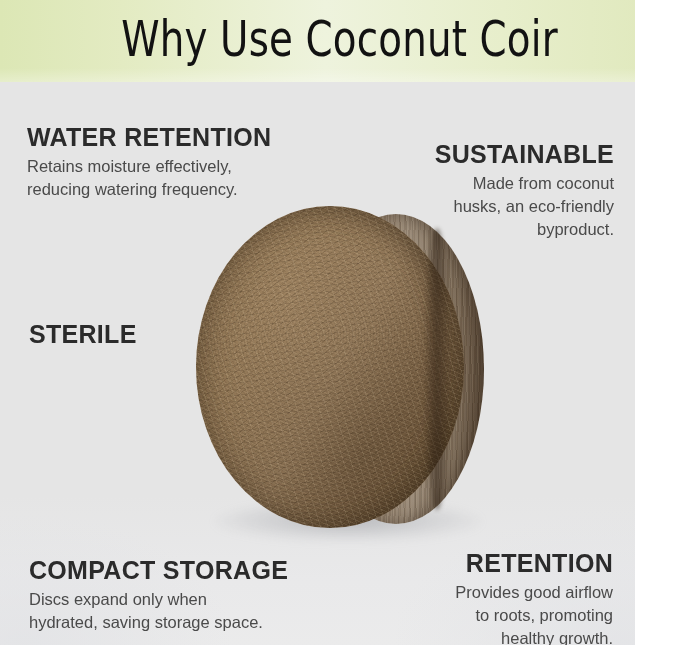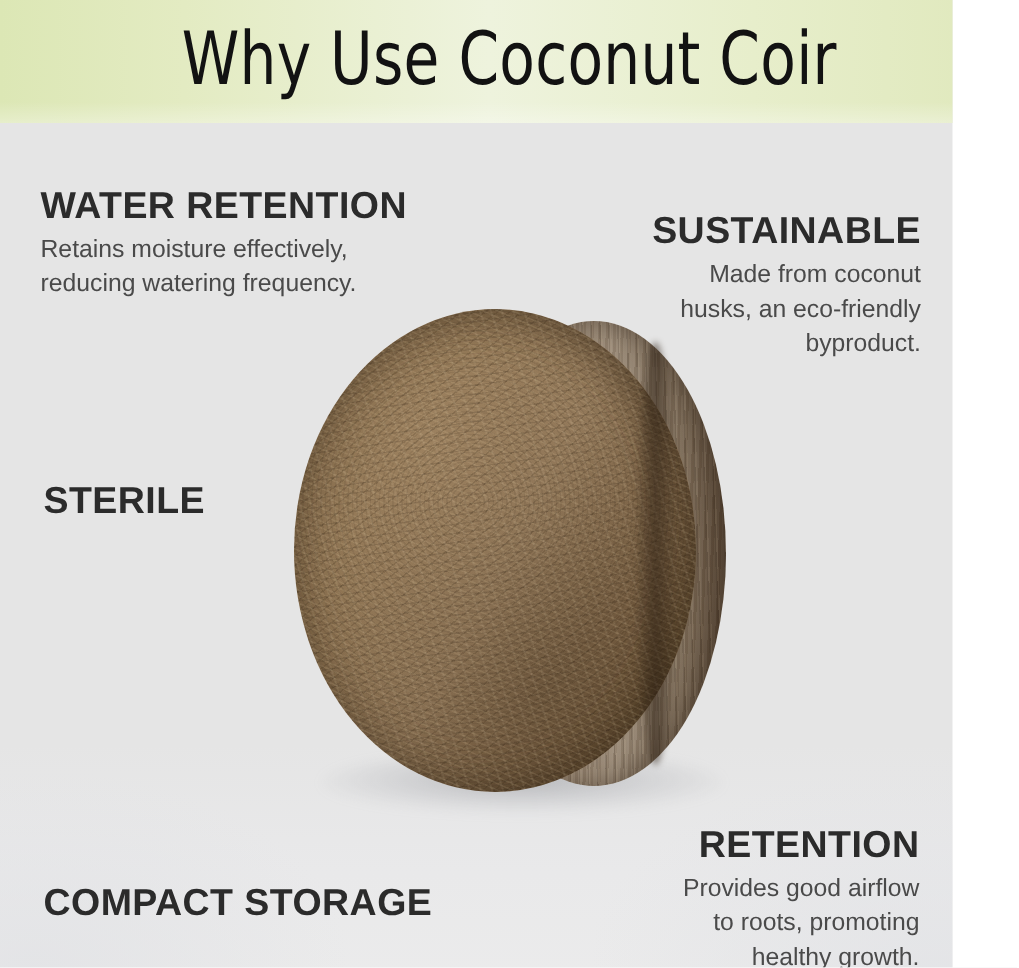--- a/index.html
+++ b/index.html
@@ -248,21 +248,21 @@
     font-weight: 400;
     color: #4a4a4a;
     line-height: 1.38;
     margin: 0;
     white-space: pre-line;
   }
 
   .block-water     { left: 27px;  top: 123px; text-align: left; }
   .block-sustain   { right: 21px; top: 140px; text-align: right; }
   .block-sterile   { left: 17px;  top: 320px; text-align: left; margin-left: 12px; }
-  .block-compact   { left: 29px;  top: 556px; text-align: left; margin-top: 32px; }
+  .block-compact   { left: 29px;  top: 556px; text-align: left; }
   .block-aeration  { right: 22px; top: 549px; text-align: right; }
 </style>
 </head>
 <body>
 
 <div id="infographic">
 
   <div class="floor-wash"></div>
   <div class="floor-wash-left"></div>
   <div class="floor-wash-right"></div>
@@ -297,20 +297,22 @@
     <p class="feature-desc">Retains moisture effectively,
 reducing watering frequency.</p>
   </div>
 
   <div class="text-block block-sterile">
     <p class="feature-title">STERILE</p>
   </div>
 
   <div class="text-block block-compact">
     <p class="feature-title">COMPACT STORAGE</p>
+    <p class="feature-desc">Discs expand only when
+hydrated, saving storage space.</p>
   </div>
 
   <div class="text-block block-aeration">
     <p class="feature-title">RETENTION</p>
     <p class="feature-desc">Provides good airflow
 to roots, promoting
 healthy growth.</p>
   </div>
 
 </div>

